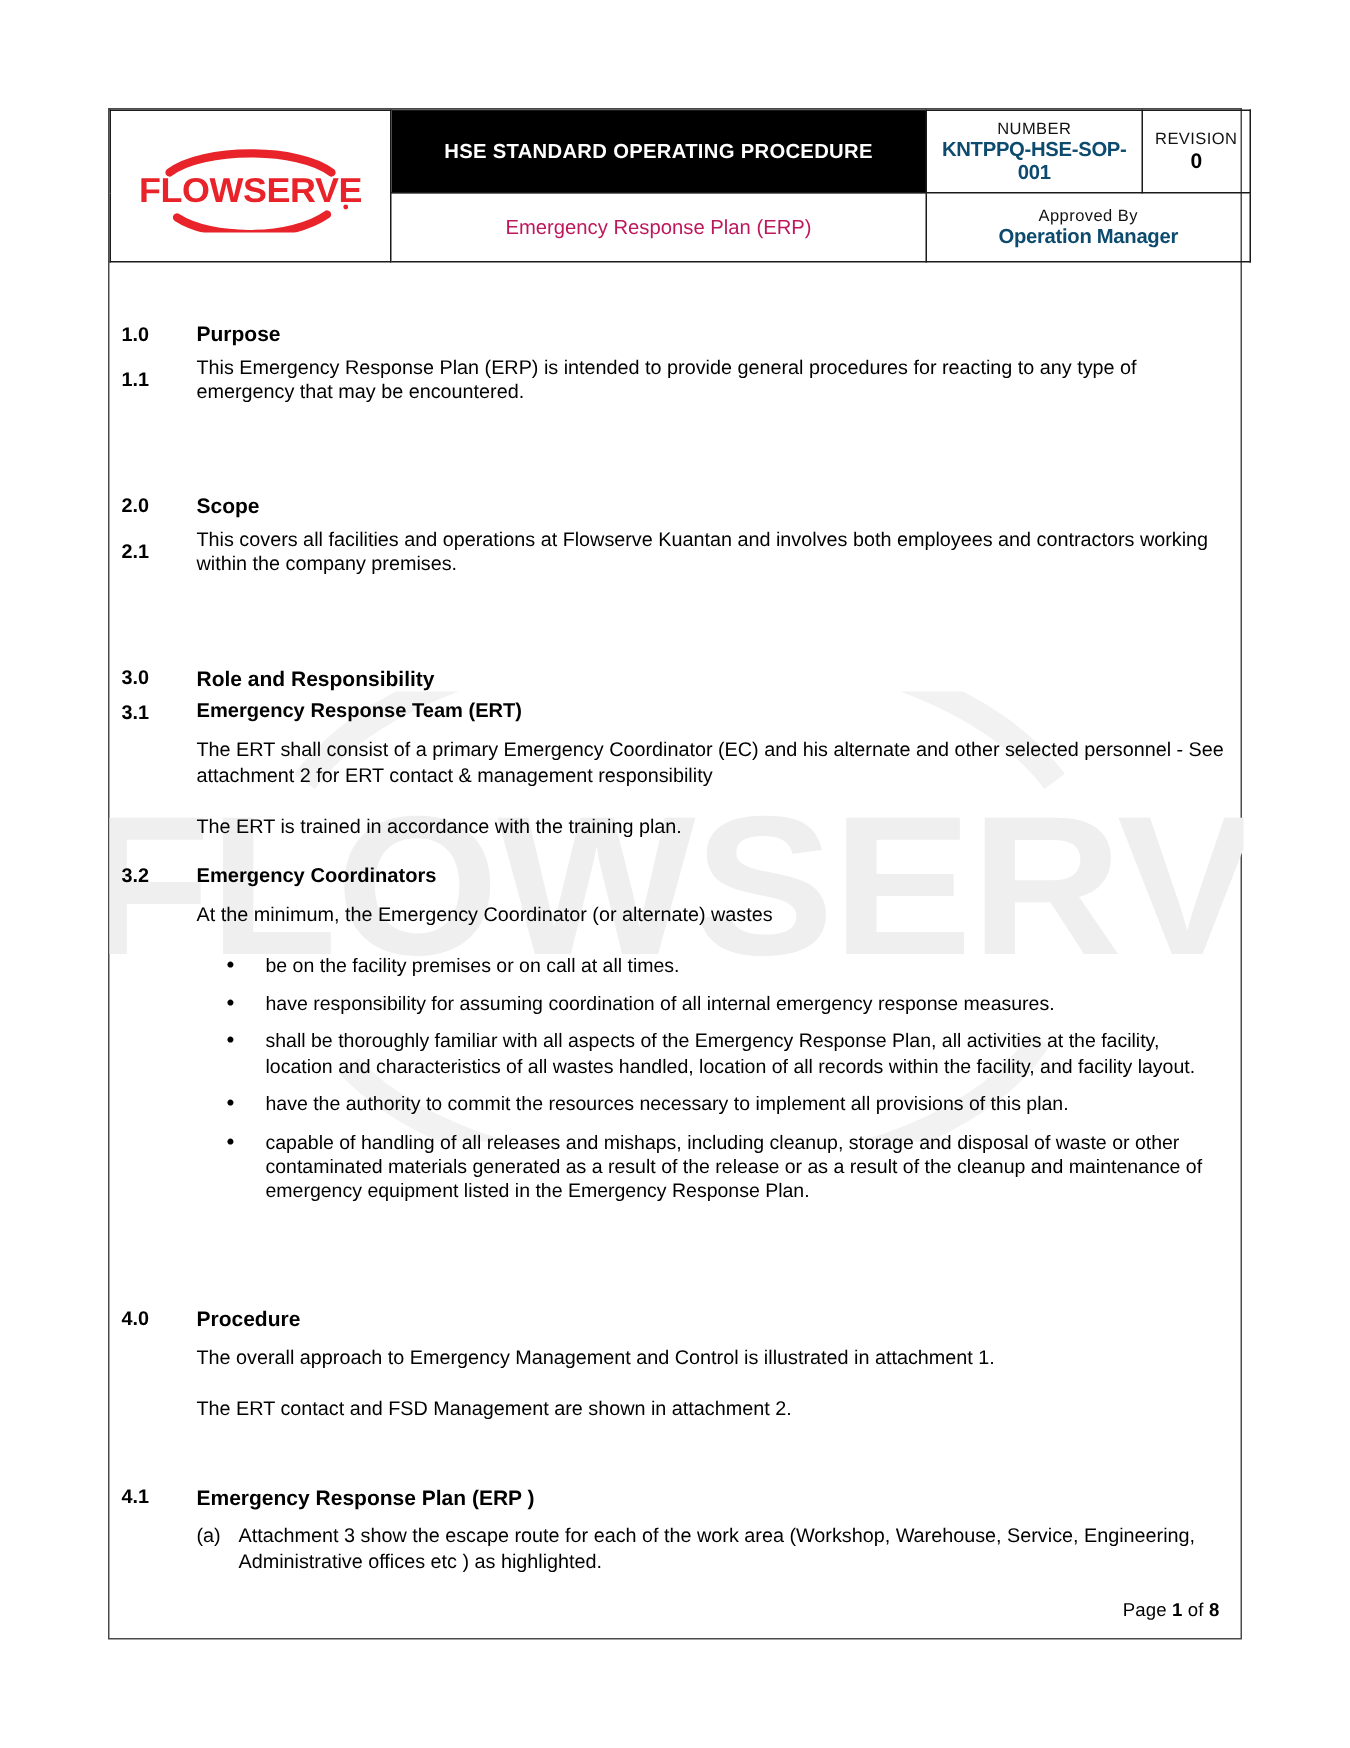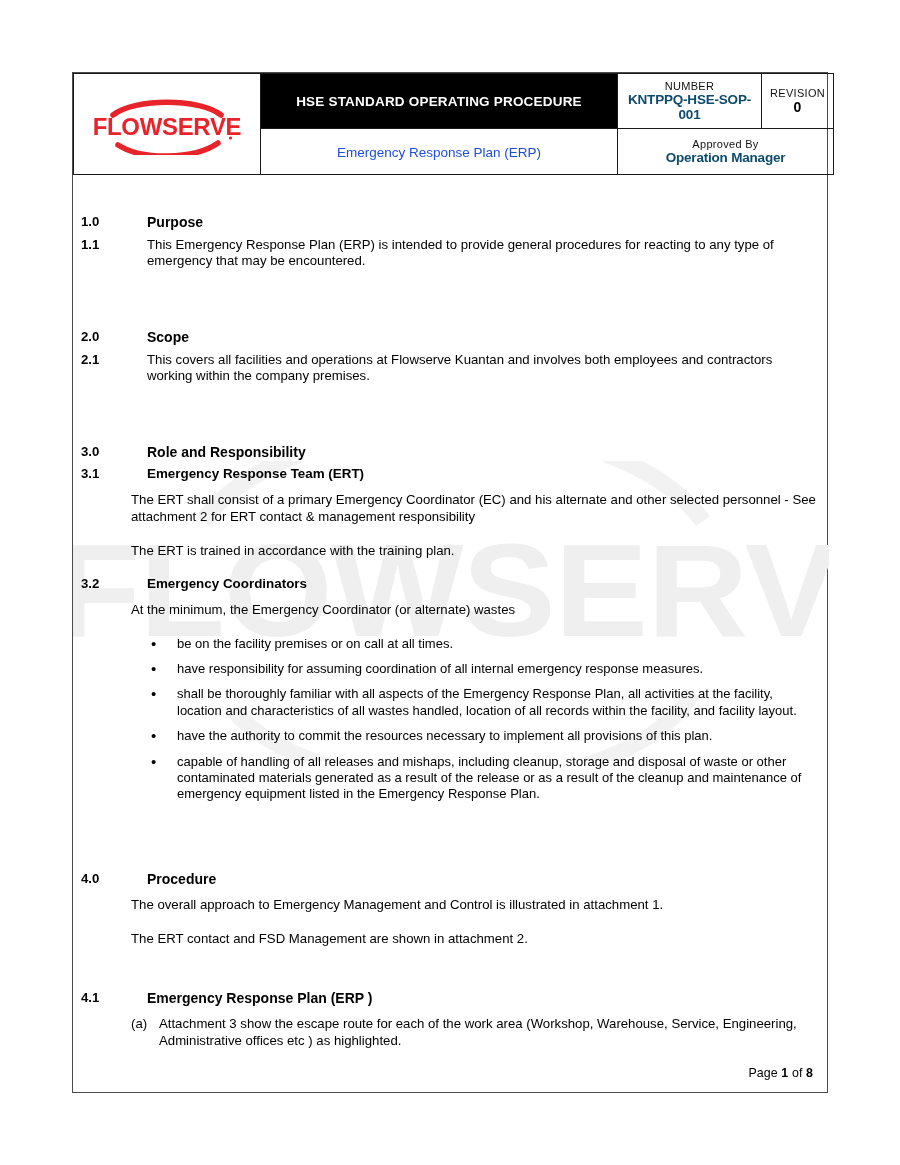--- a/index.html
+++ b/index.html
@@ -99,21 +99,21 @@
 
   .title-text {
     color: #ffffff;
     font-weight: bold;
     font-size: 13.5px;
     letter-spacing: 0.2px;
     font-family: "Liberation Sans", sans-serif;
   }
   .sub-text {
     font-size: 13.5px;
-    color: #1d4ed8;
+    color: #be185d;
   }
   .lbl-small {
     font-size: 11px;
     letter-spacing: 0.3px;
     color: #111;
     display: block;
     line-height: 1.12;
     font-family: "Liberation Sans", sans-serif;
   }
   .lbl-strong {
@@ -148,22 +148,21 @@
     width: 756px;
     z-index: 1;
   }
   .sec {
     position: relative;
     font-size: 13.2px;
     line-height: 1.26;
   }
   .row {
     display: flex;
-    align-items: flex-start;
-    gap: 16px;
+    align-items: center;
   }
   .num {
     width: 58px;
     flex: 0 0 58px;
     padding-left: 8px;
     box-sizing: border-box;
     font-weight: bold;
     font-size: 13.2px;
   }
   .txt { flex: 1 1 auto; padding-right: 12px; }

